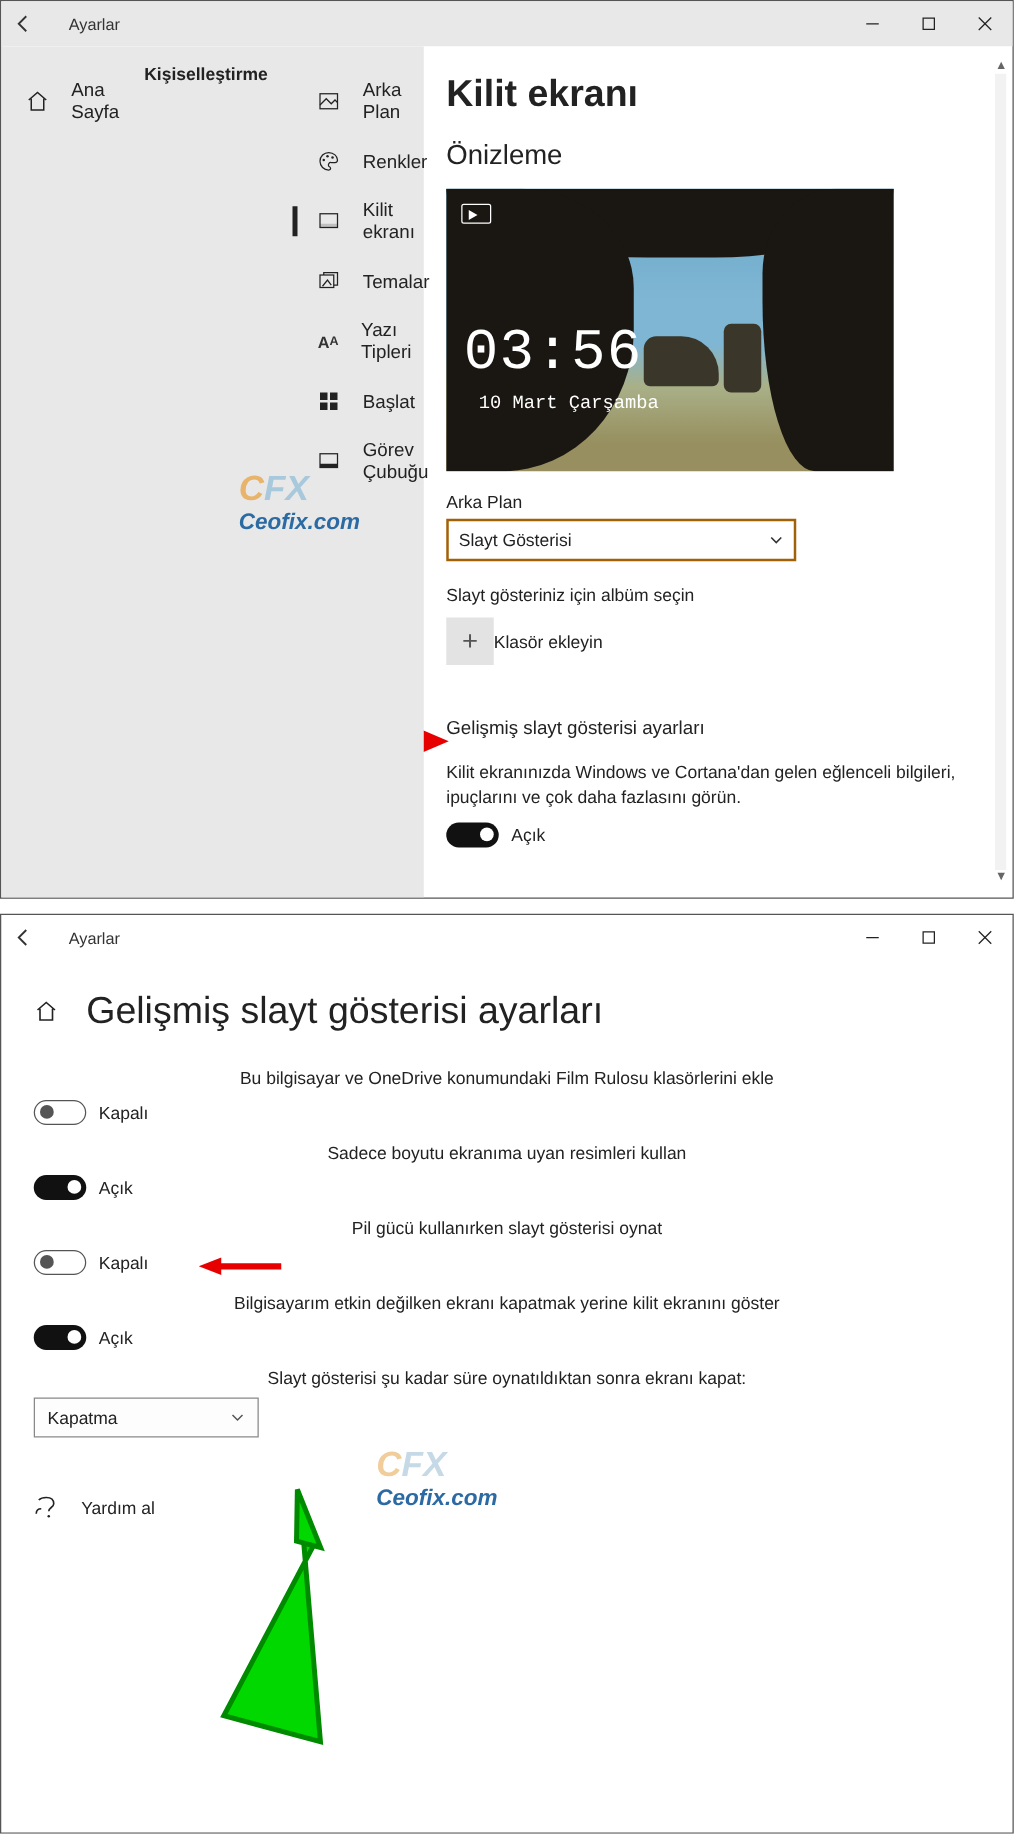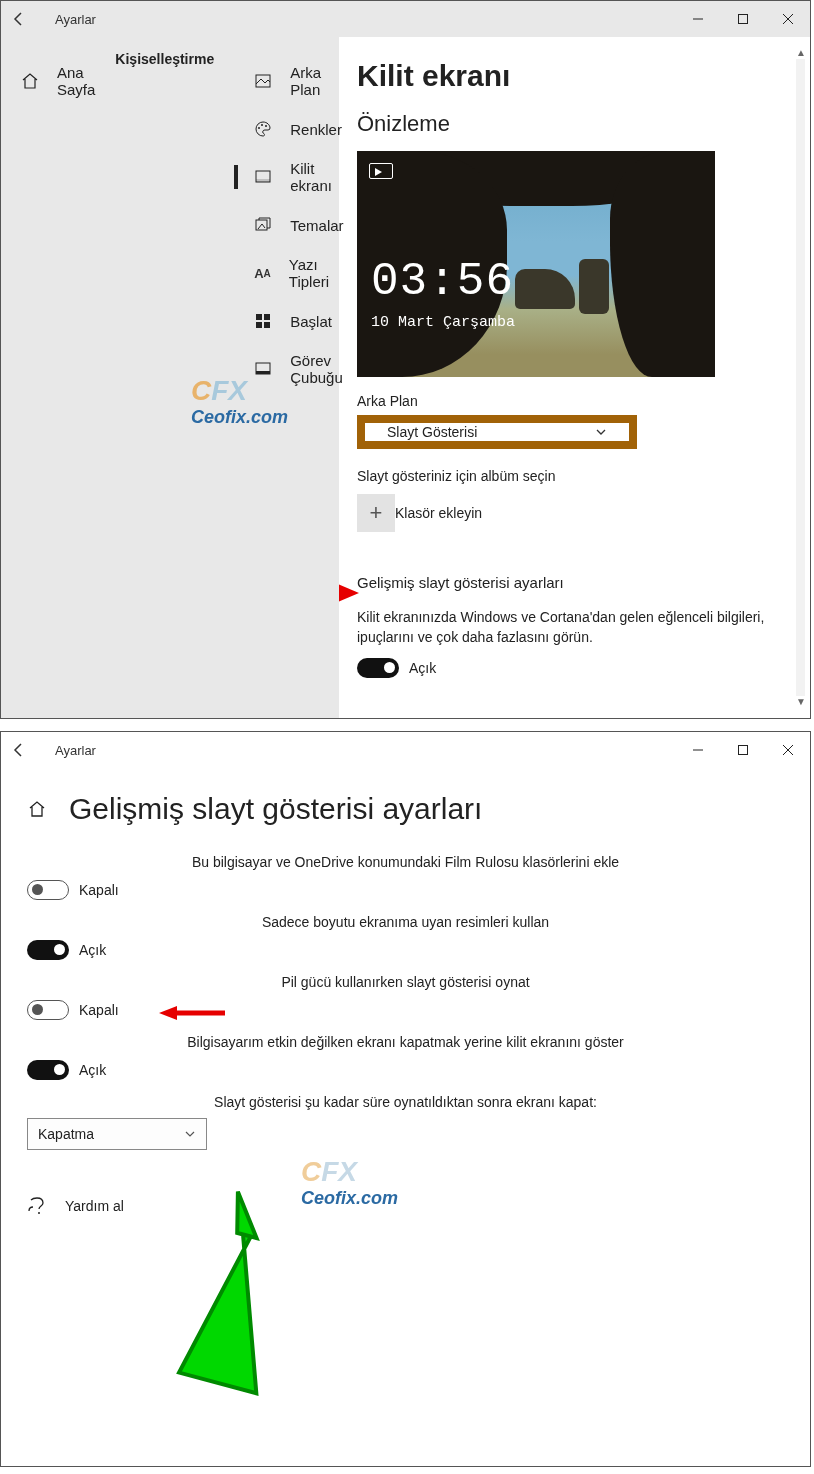--- a/index.html
+++ b/index.html
@@ -69,23 +69,23 @@
     font-family:Liberation Mono, monospace;
   }
   .cave-left{position:absolute;left:0;top:0;bottom:0;width:150px;background:#1a1611;border-radius:0 60% 70% 0 / 0 35% 50% 0;}
   .cave-right{position:absolute;right:0;top:0;bottom:0;width:105px;background:#1a1611;border-radius:55% 0 0 40% / 30% 0 0 60%;}
   .cave-top{position:absolute;left:0;right:0;top:0;height:55px;background:#1a1611;border-radius:0 0 40% 45% / 0 0 100% 100%;}
   .island1{position:absolute;left:44%;top:52%;width:60px;height:40px;background:#3a372a;border-radius:10px 30px 5px 5px;}
   .island2{position:absolute;left:62%;top:48%;width:30px;height:55px;background:#3a372a;border-radius:6px;}
   .pv-badge{position:absolute;left:12px;top:12px;width:24px;height:16px;border:1.5px solid #fff;border-radius:2px;}
   .pv-badge::after{content:'';position:absolute;left:5px;top:4px;width:0;height:0;border-left:7px solid #fff;border-top:4px solid transparent;border-bottom:4px solid transparent;}
   .pv-time{position:absolute;left:14px;top:105px;color:#fff;font-size:46px;font-weight:300;letter-spacing:1px;}
-  .pv-date{position:absolute;left:14px;top:163px;color:#fff;font-size:15px;}
+  .pv-date{position:absolute;left:26px;top:163px;color:#fff;font-size:15px;}
   .field-label{font-size:14px;margin:16px 0 6px;}
-  .select{width:280px;height:34px;border:8px solid #a16207;display:flex;align-items:center;padding:0 22px;justify-content:space-between;font-size:14px;}
+  .select{width:280px;height:34px;border:2px solid #a16207;display:flex;align-items:center;padding:0 8px;justify-content:space-between;font-size:14px;}
   .chev{width:12px;height:12px;}
   .addfolder{display:flex;align-items:center;margin-top:10px;}
   .addbtn{width:38px;height:38px;background:#e3e3e3;display:flex;align-items:center;justify-content:center;color:#555;font-size:22px;font-weight:300;}
   .addlbl{font-size:14px;}
   .link-row{font-size:15px;margin-top:42px;}
   .desc{font-size:14px;margin-top:16px;line-height:1.45;max-width:430px;}
   .toggle-row{display:flex;align-items:center;margin-top:10px;}
   .toggle{width:42px;height:20px;border-radius:10px;position:relative;}
   .toggle.on{background:#111;}
   .toggle.off{background:#fff;border:1.5px solid #555;}

